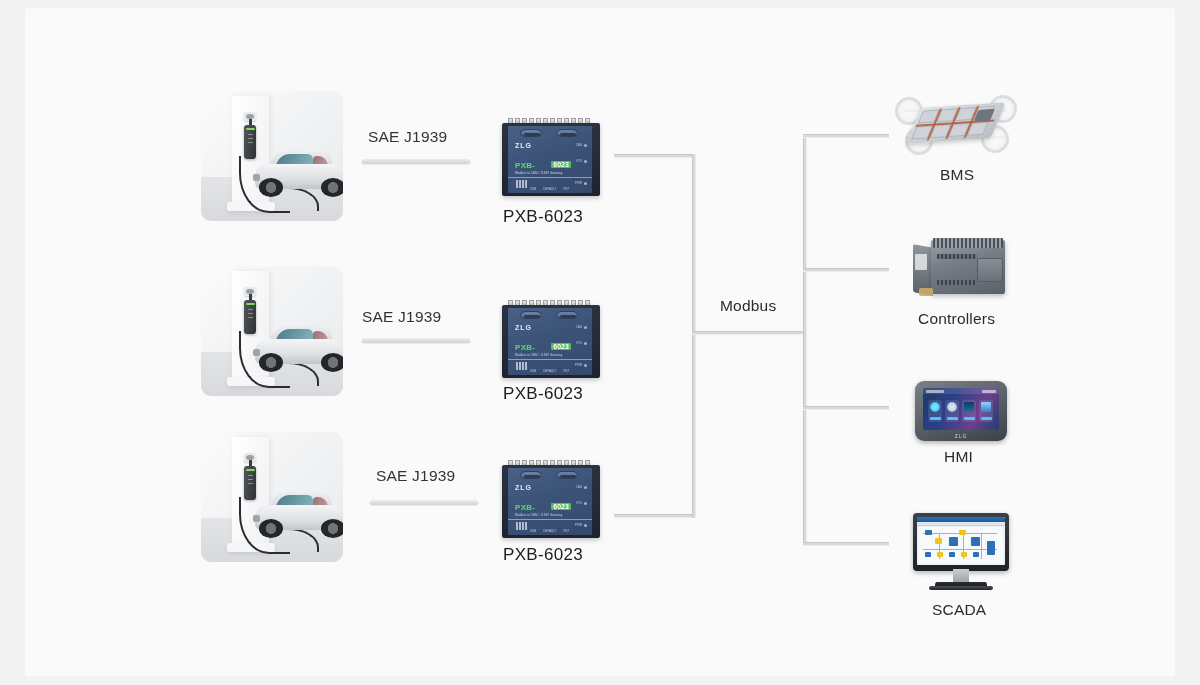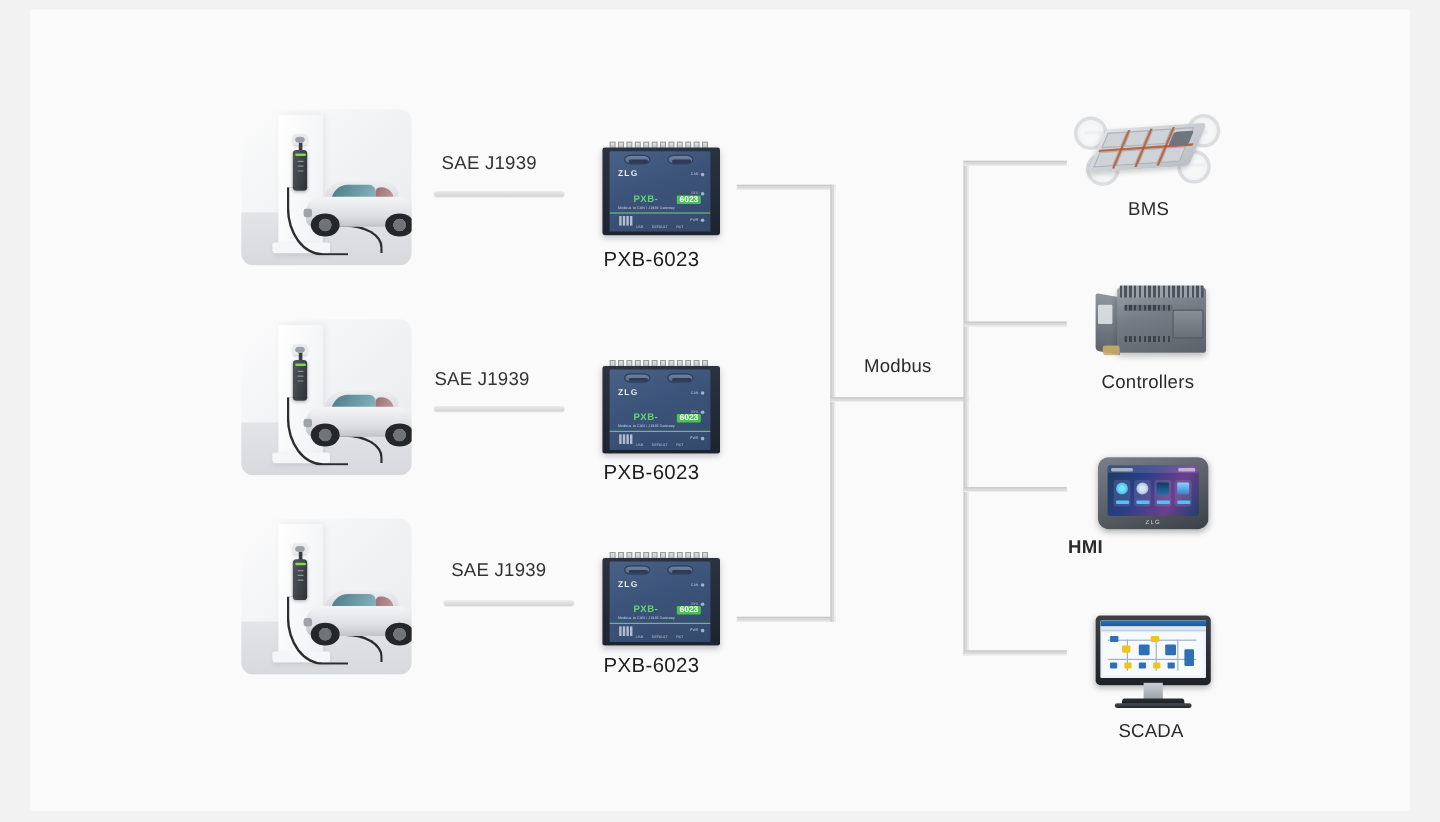--- a/index.html
+++ b/index.html
@@ -199,22 +199,22 @@
     width:16px;height:3px;background:#2d3b55;border-radius:2px;
   }
   .pxb .db9a{left:12px}
   .pxb .db9b{left:48px}
   .pxb .brand{
     position:absolute;left:7px;top:16px;
     font-size:7px;font-weight:bold;color:#e8edf6;
     letter-spacing:1px;font-family:"Liberation Sans",sans-serif;
   }
   .pxb .model{
-    position:absolute;left:20px;top:35px;
-    display:flex;align-items:flex-end;gap:16px;
+    position:absolute;left:7px;top:35px;
+    display:flex;align-items:flex-start;gap:16px;
   }
   .pxb .model .p1{
     font-size:8px;font-weight:bold;color:#63d66b;letter-spacing:.3px;
   }
   .pxb .model .p2{
     font-size:7px;font-weight:bold;color:#ffffff;
     background:#4cc253;padding:0 2px;border-radius:1px;
   }
   .pxb .subtitle{
     position:absolute;left:7px;top:45px;
@@ -735,21 +735,21 @@
             <div class="ico"></div>
             <div class="cap"></div>
           </div>
         <div class="tile t4">
             <div class="ico"></div>
             <div class="cap"></div>
           </div>
       </div>
       <div class="logo">ZLG</div>
     </div>
-    <div class="lbl lbl-node" style="left:865px;top:440px;font-weight:bold;">HMI</div>
+    <div class="lbl lbl-node" style="left:919px;top:440px;">HMI</div>
 
     <div class="scada" style="left:888px;top:505px;">
       <div class="mon">
         <div class="disp">
           <div class="tb"></div>
           <div class="tb2"></div>
           <div class="mimic">
             <div class="pipe" style="left:4px;top:6px;width:74px;height:1px"></div>
             <div class="pipe" style="left:4px;top:22px;width:74px;height:1px"></div>
             <div class="pipe" style="left:20px;top:6px;width:1px;height:26px"></div>

